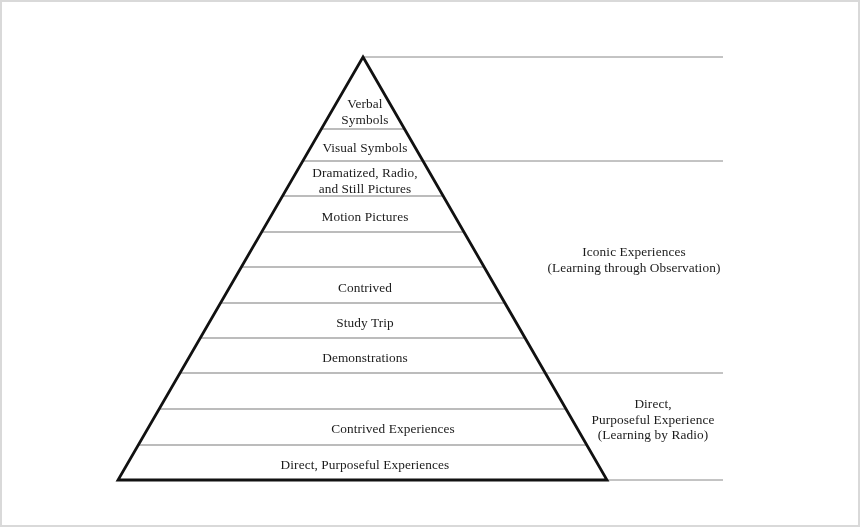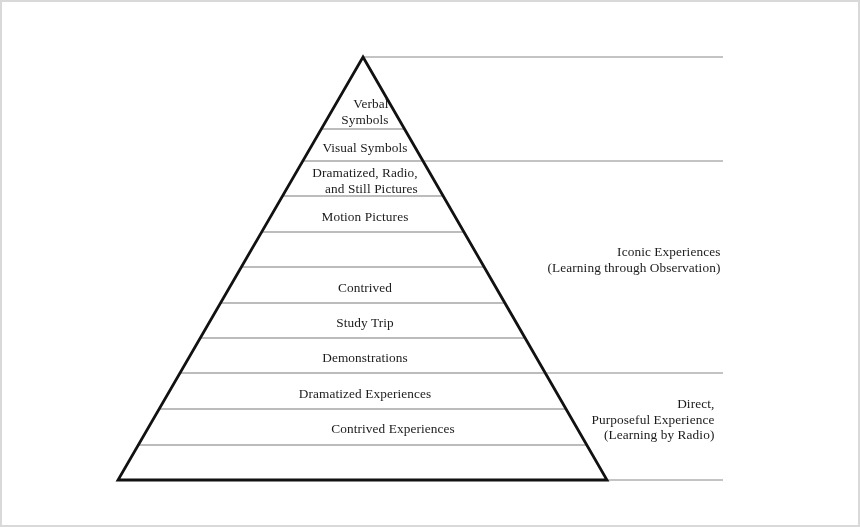--- a/index.html
+++ b/index.html
@@ -19,21 +19,21 @@
   }
   .diagram-svg {
     position: absolute;
     left: 0;
     top: 0;
   }
   .lbl {
     position: absolute;
     transform: translate(-50%, -50%);
     white-space: pre-line;
-    text-align: right;
+    text-align: center;
     font-size: 13.3px;
     line-height: 1.17;
     color: #1b1b1b;
     letter-spacing: 0.1px;
   }
   .outline { stroke: #111111; stroke-width: 2.8; fill: none; stroke-linejoin: miter; }
   .divider { stroke: #7a7a7a; stroke-width: 1.1; }
   .ext     { stroke: #888888; stroke-width: 1; }
 </style>
 </head>
@@ -64,22 +64,22 @@
 
   <div class="lbl" style="left:363px; top:110px;">Verbal
 Symbols</div>
   <div class="lbl" style="left:363px; top:146px;">Visual Symbols</div>
   <div class="lbl" style="left:363px; top:179px;">Dramatized, Radio,
 and Still Pictures</div>
   <div class="lbl" style="left:363px; top:215px;">Motion Pictures</div>
   <div class="lbl" style="left:363px; top:286px;">Contrived</div>
   <div class="lbl" style="left:363px; top:321px;">Study Trip</div>
   <div class="lbl" style="left:363px; top:356px;">Demonstrations</div>
-  <div class="lbl" style="left:363px; top:392px;">Dramatized Experiences</div>
   <div class="lbl" style="left:363px; top:427px;margin-left:28px;">Contrived Experiences</div>
+  <div class="lbl" style="left:363px; top:463px;">Direct, Purposeful Experiences</div>
 
   <div class="lbl" style="left:632px; top:258px;">Iconic Experiences
 (Learning through Observation)</div>
   <div class="lbl" style="left:651px; top:417px;">Direct,
 Purposeful Experience
 (Learning by Radio)</div>
 
 </div>
 
 </body></html>

